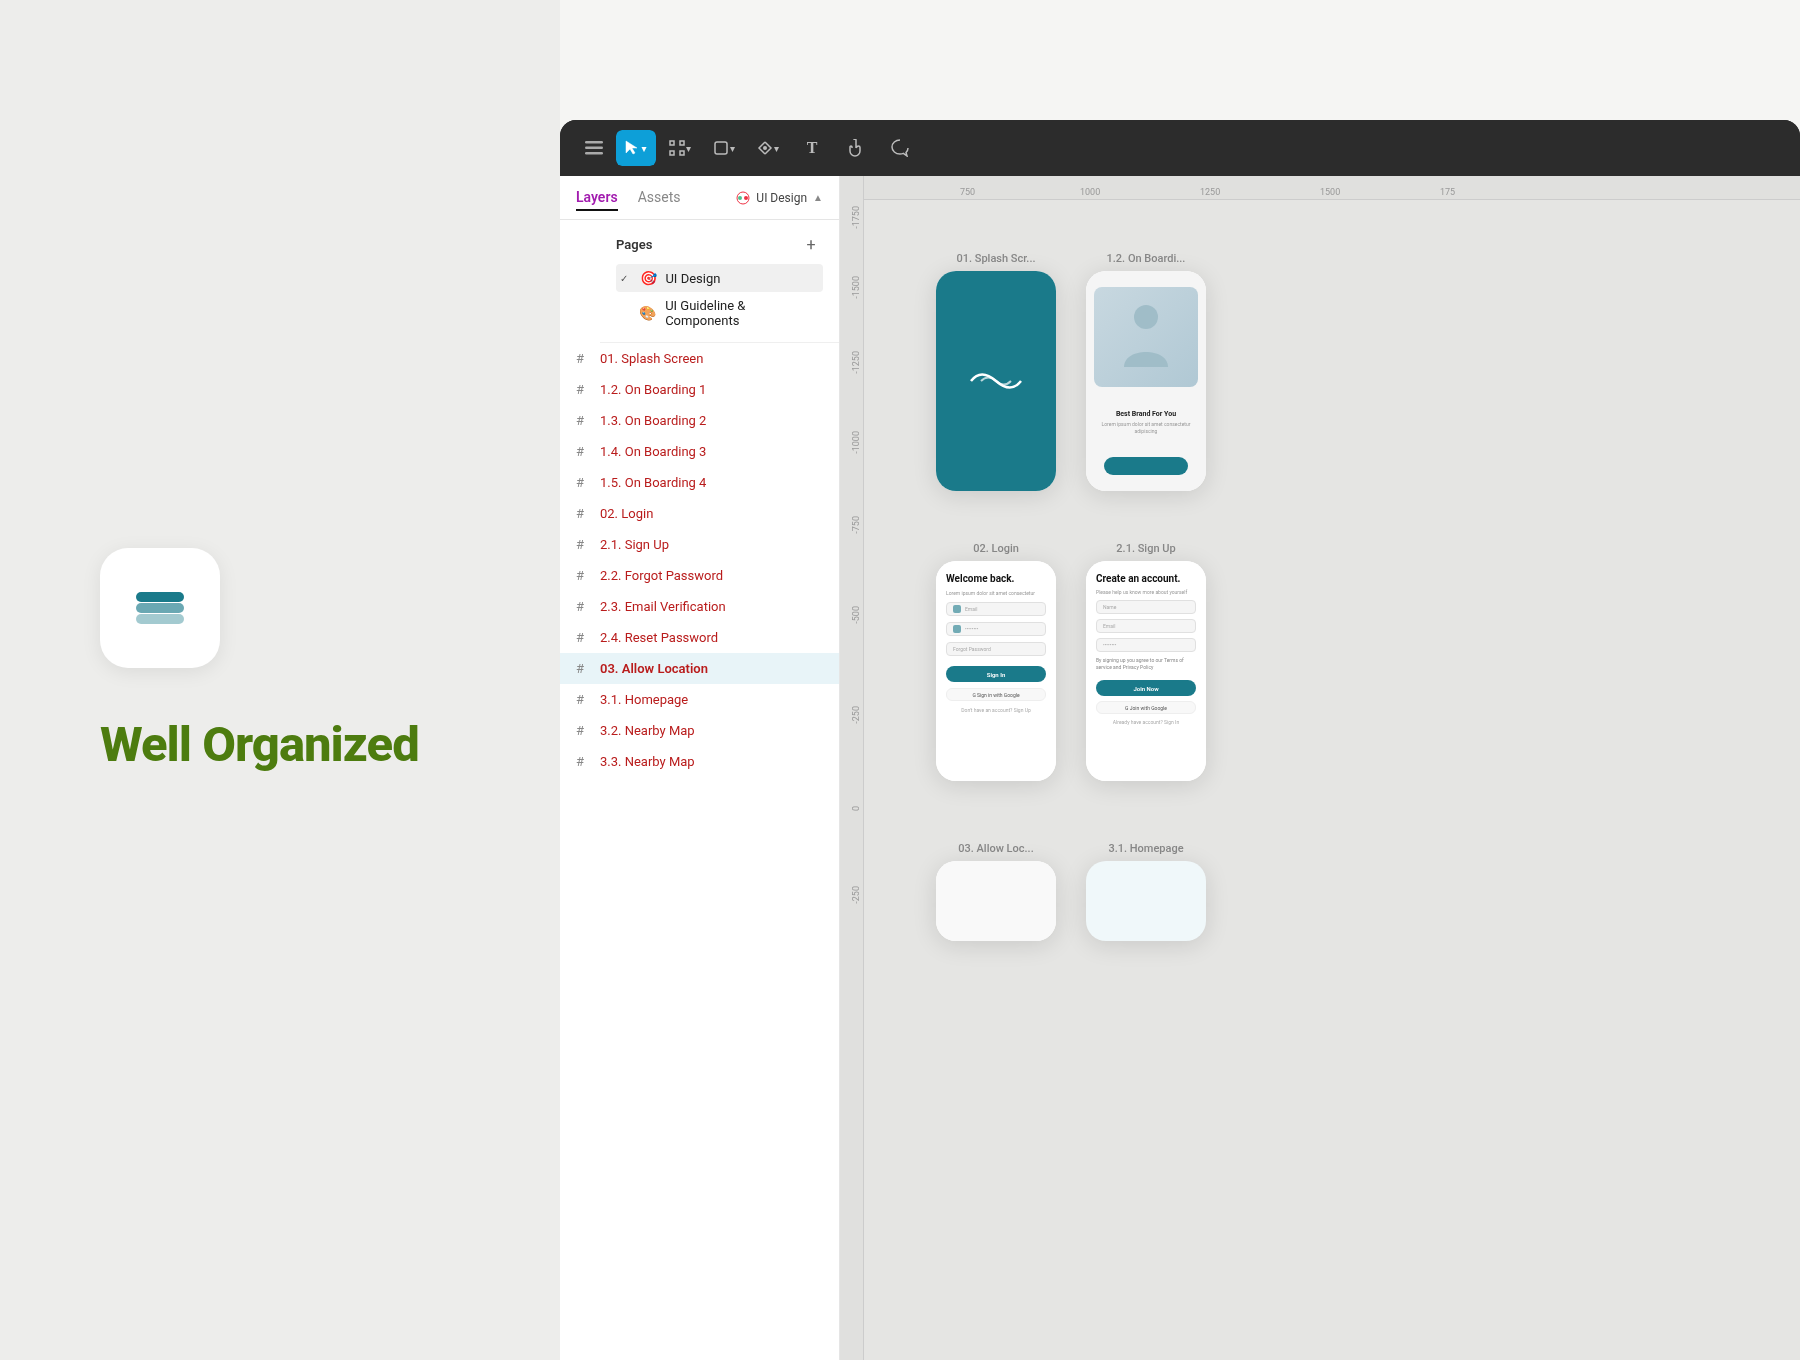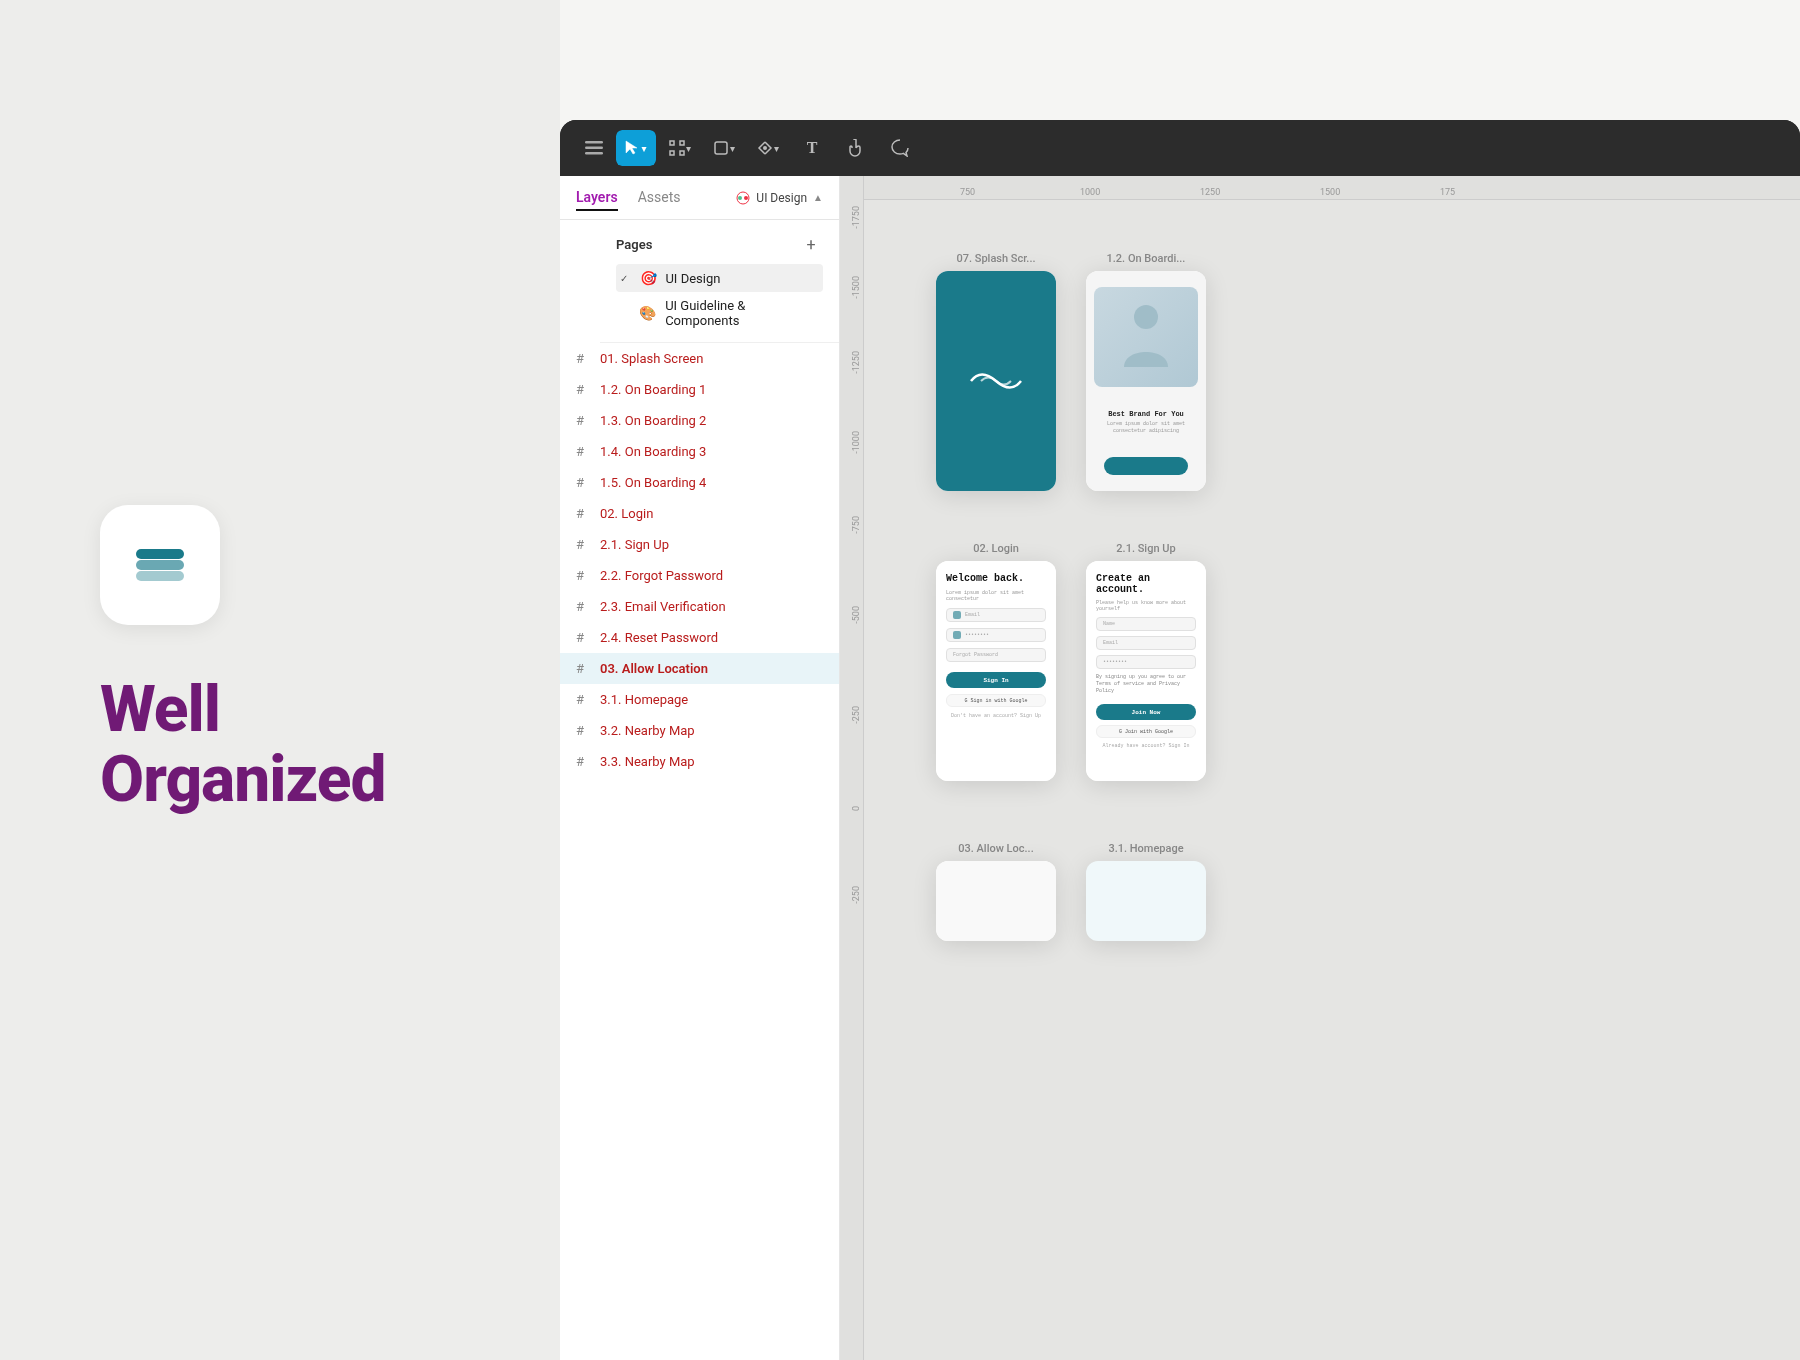--- a/index.html
+++ b/index.html
@@ -41,23 +41,23 @@
       flex-direction: column;
       align-items: center;
       gap: 0;
     }
 
     .stack-icon svg {
       display: block;
     }
 
     .heading {
-      font-size: 64px;
+      font-size: 49px;
       font-weight: 800;
-      color: #701a75;
+      color: #4d7c0f;
       line-height: 1.1;
       margin-bottom: 40px;
       letter-spacing: -1px;
     }
 
     .description {
       font-size: 26px;
       color: #555;
       line-height: 1.6;
       font-weight: 400;
@@ -357,24 +357,23 @@
 
     .screen-label {
       font-size: 11px;
       color: #888;
       margin-bottom: 6px;
       font-weight: 500;
     }
 
     .screen-card {
       background: #fff;
-      border-radius: 12px;
+      border-radius: 20px;
       overflow: hidden;
       box-shadow: 0 4px 24px rgba(0,0,0,0.12);
-      font-family: Liberation Mono, monospace;
     }
 
     
     .splash-screen {
       width: 120px;
       height: 220px;
       background: #1a7a8a;
       display: flex;
       align-items: center;
       justify-content: center;
@@ -730,21 +729,21 @@
           <span class="ruler-mark-v" style="top:340px; font-size:9px; color:#999">-750</span>
           <span class="ruler-mark-v" style="top:430px; font-size:9px; color:#999">-500</span>
           <span class="ruler-mark-v" style="top:530px; font-size:9px; color:#999">-250</span>
           <span class="ruler-mark-v" style="top:630px; font-size:9px; color:#999">0</span>
           <span class="ruler-mark-v" style="top:710px; font-size:9px; color:#999">-250</span>
         </div>
 
         <div class="canvas-content">
 
           <div class="screen-group" style="position:absolute; top:40px; left:60px;">
-            <div class="screen-label">07. Splash Scr...</div>
+            <div class="screen-label">01. Splash Scr...</div>
             <div class="screen-card">
               <div class="splash-screen">
                 <svg width="60" height="30" viewBox="0 0 60 30" fill="none">
                   <path d="M5 15 Q15 2 30 15 Q45 28 55 15" stroke="white" stroke-width="2.5" fill="none"></path>
                   <path d="M15 15 Q22 8 30 15 Q38 22 45 15" stroke="white" stroke-width="2" fill="none" opacity="0.7"></path>
                 </svg>
               </div>
             </div>
           </div>
 

